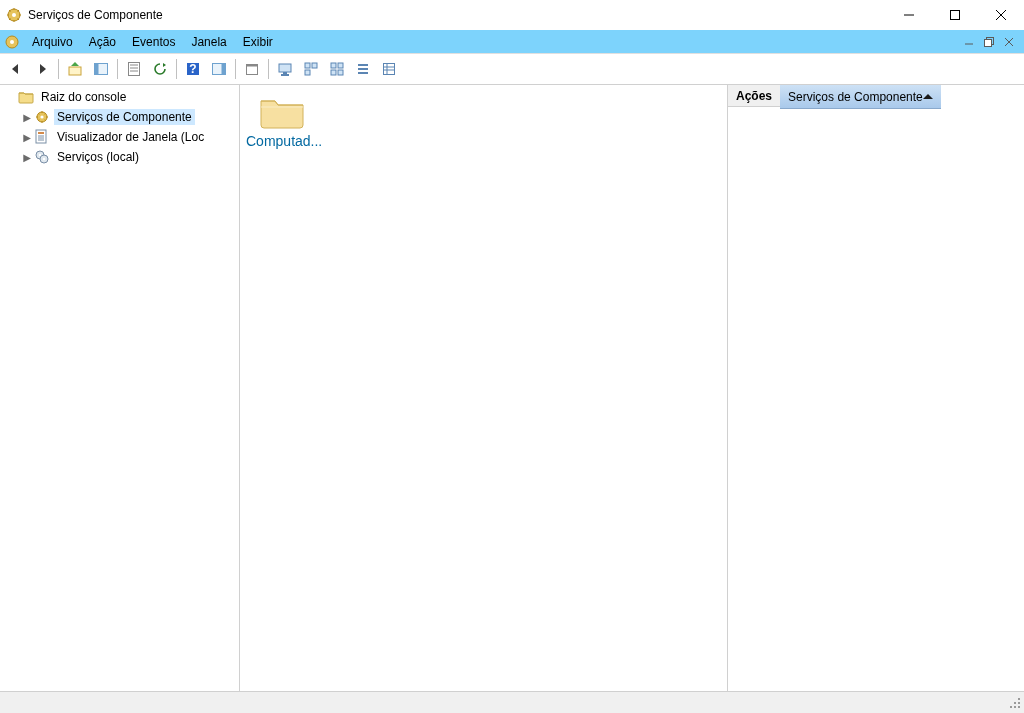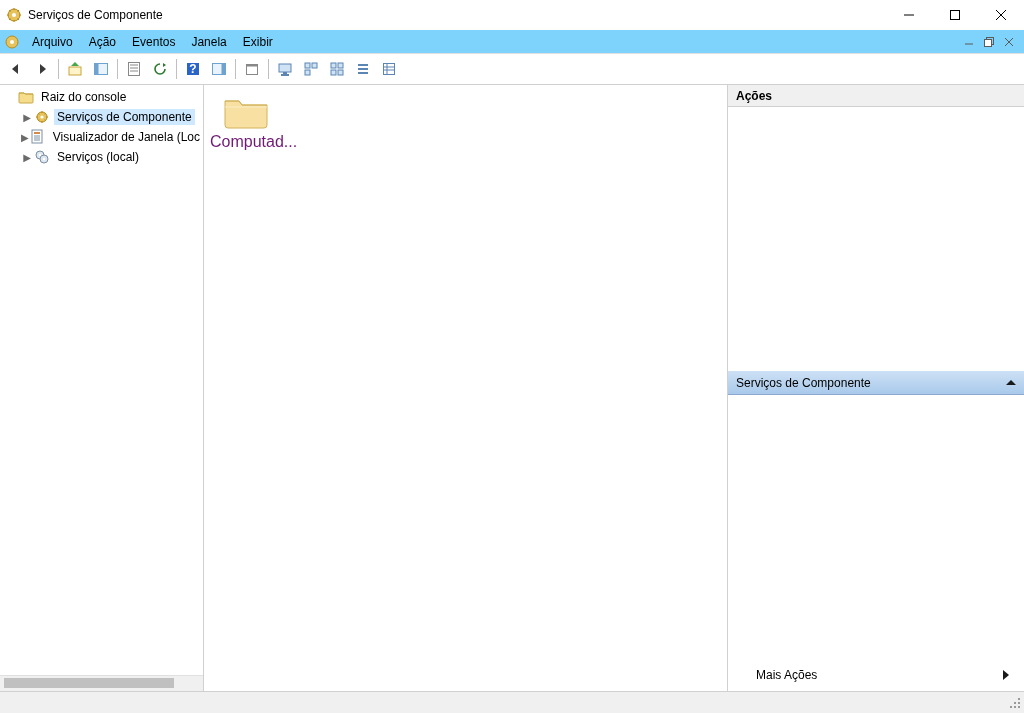--- a/index.html
+++ b/index.html
@@ -16,38 +16,38 @@
 .menubar .micon { width: 16px; height: 16px; margin-right: 4px; }
 .menubar .menu-item { padding: 3px 8px; cursor: default; }
 .mdi-controls { display: flex; align-items: center; gap: 2px; padding-right: 2px; }
 .mdi-controls .mbtn { width: 18px; height: 16px; display: flex; align-items: center; justify-content: center; cursor: pointer; border: 1px solid transparent; color: #5a5a5a; }
 
 .toolbar { height: 31px; display: flex; align-items: center; padding: 0 4px; gap: 2px; border-bottom: 1px solid #d0d0d0; background: #fff; }
 .toolbar .tbtn { width: 24px; height: 24px; display: flex; align-items: center; justify-content: center; cursor: pointer; border: 1px solid transparent; }
 .toolbar .sep { width: 1px; height: 20px; background: #c0c0c0; margin: 0 2px; }
 
 .content { flex: 1; display: flex; min-height: 0; }
-.tree-pane { width: 204px; border-right: 1px solid #d0d0d0; display: flex; flex-direction: column; overflow: hidden; background: #fff; }
+.tree-pane { width: 240px; border-right: 1px solid #d0d0d0; display: flex; flex-direction: row; overflow: hidden; background: #fff; }
 .tree { flex: 1; overflow: auto; padding: 2px 0; }
 .tree-scroll-h { height: 16px; border-top: 1px solid #e0e0e0; background: #f0f0f0; position: relative; }
 .tree-scroll-h .thumb { position: absolute; left: 4px; top: 2px; width: 170px; height: 10px; background: #c0c0c0; border-radius: 0; }
 
 .tree-item { display: flex; align-items: center; height: 20px; padding-left: 4px; white-space: nowrap; cursor: default; }
 .tree-item .chev { width: 14px; text-align: center; color: #6b6b6b; font-size: 10px; }
 .tree-item .ticon { width: 16px; height: 16px; margin-right: 4px; display: inline-flex; }
 .tree-item.selected .label { background: #cde8ff; }
 .tree-item .label { padding: 1px 3px; }
 .tree-item.child { padding-left: 20px; }
 
 .main-pane { flex: 1; border-right: 1px solid #d0d0d0; background: #fff; padding: 6px; overflow: auto; }
 .folder-tile { width: 72px; text-align: center; cursor: default; }
 .folder-tile .ficon { width: 48px; height: 40px; margin: 0 auto 2px; }
-.folder-tile .flabel { font-size: 16px; color: #701a75; }
-
-.actions-pane { width: 296px; display: flex; flex-direction: column; background: #fff; justify-content: space-between; }
+.folder-tile .flabel { font-size: 14px; color: #0369a1; }
+
+.actions-pane { width: 296px; display: flex; flex-direction: row; background: #fff; }
 .actions-header { height: 22px; background: #f0f0f0; border-bottom: 1px solid #d0d0d0; display: flex; align-items: center; padding: 0 8px; font-weight: bold; }
 .actions-section { height: 24px; background: linear-gradient(#cde1f5,#a9c9eb); border-bottom: 1px solid #8aa9cc; display: flex; align-items: center; justify-content: space-between; padding: 0 8px; cursor: pointer; }
 .actions-list { padding: 4px 0; }
 .actions-list .action-item { height: 24px; display: flex; align-items: center; justify-content: space-between; padding: 0 14px 0 28px; cursor: pointer; }
 
 .statusbar { height: 22px; border-top: 1px solid #d0d0d0; background: #f0f0f0; display:flex; align-items:center; }
 .statusbar .grip { margin-left:auto; width:18px; height:18px; }
 
 
 svg { display: block; }
@@ -291,30 +291,20 @@
     <div class="actions-header">
       <span>Ações</span>
     </div>
     <div class="actions-section">
       <span>Serviços de Componente</span>
       <span>
           <svg width="10" height="10">
             <path d="M0 7 L5 2 L10 7 Z" fill="#1a1a1a"></path>
           </svg>
         </span>
-    </div>
-    <div class="actions-list">
-      <div class="action-item">
-        <span>Mais Ações</span>
-        <span>
-            <svg width="8" height="10">
-              <path d="M1 0 L7 5 L1 10 Z" fill="#1a1a1a"></path>
-            </svg>
-          </span>
-      </div>
     </div>
   </div>
 
 </div>
 
 <div class="statusbar">
   <div class="grip">
     <svg width="18" height="18">
         <g fill="#9a9a9a">
           <rect x="12" y="12" width="2" height="2"></rect>

